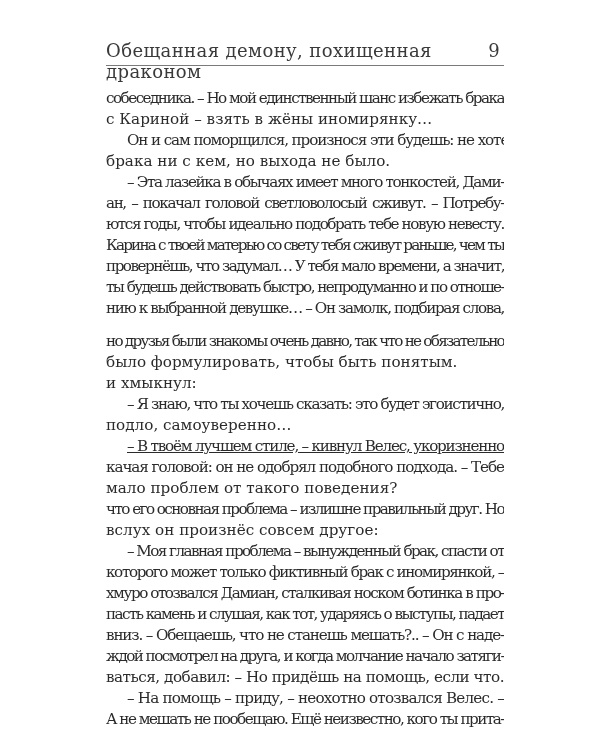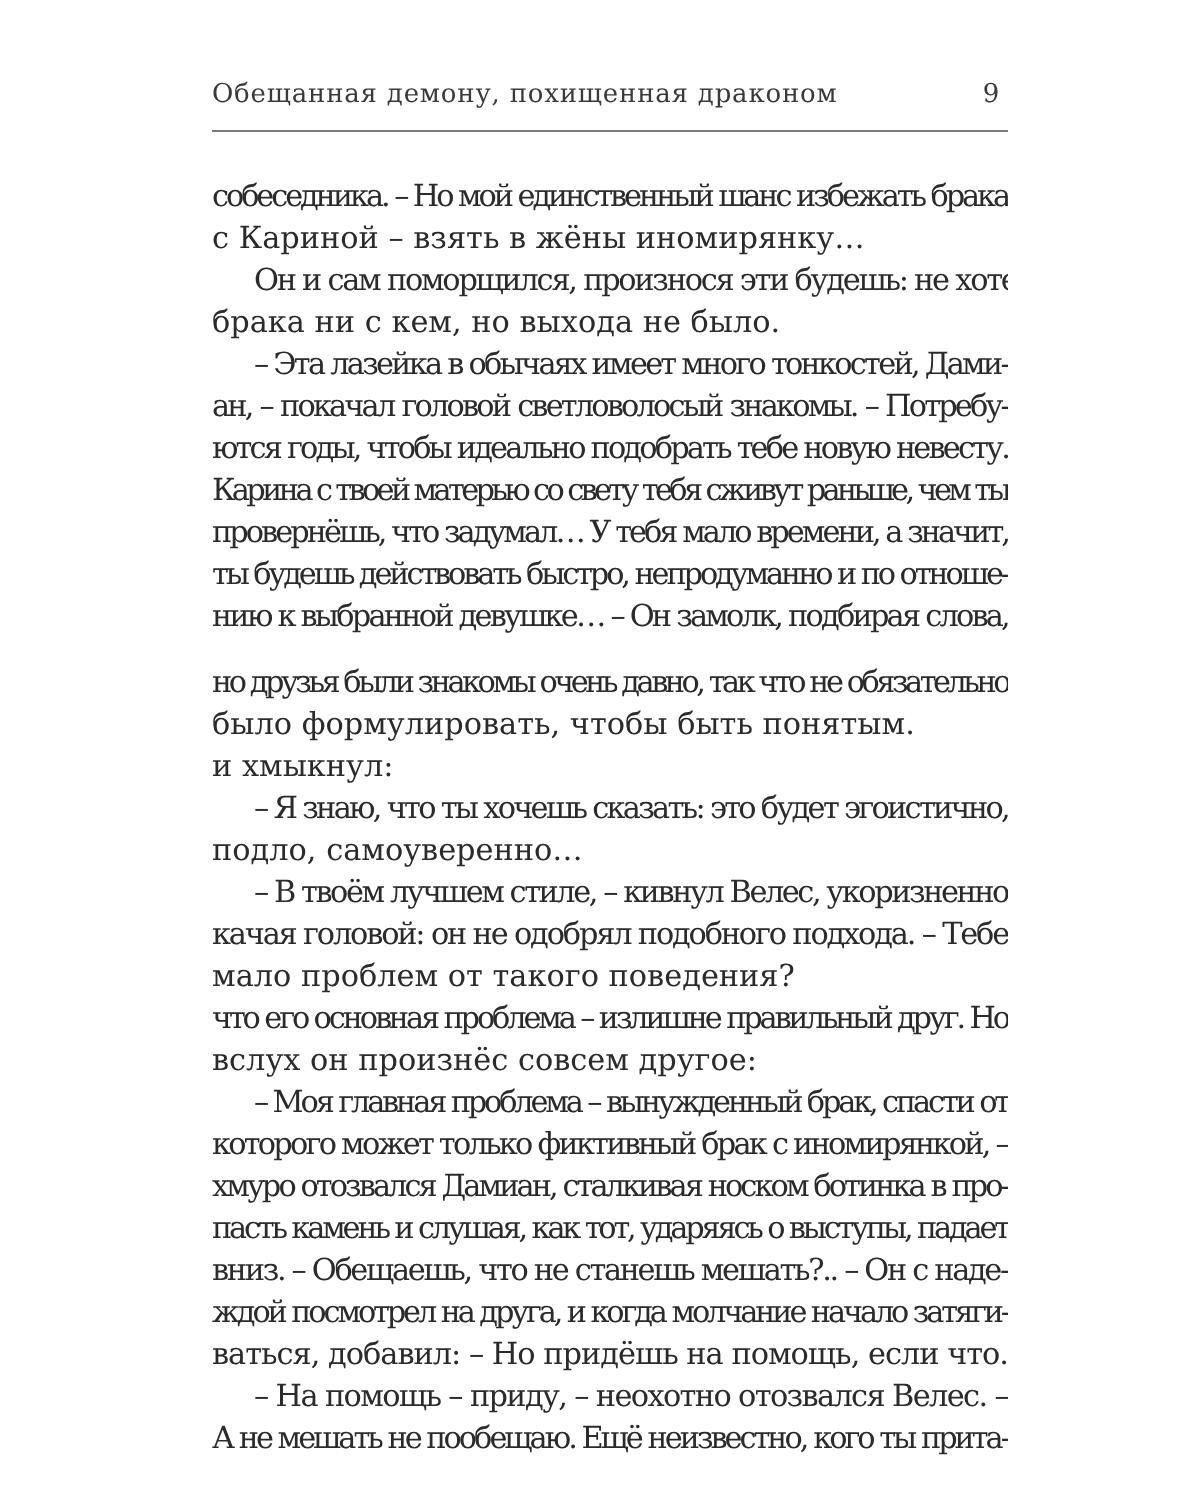--- a/index.html
+++ b/index.html
@@ -1,19 +1,19 @@
 <!DOCTYPE html>
 <html><head>
 <meta charset="utf-8">
 <style>
   html, body { margin:0; padding:0; background:#ffffff; }
   body { width:600px; height:750px; position:relative; overflow:hidden;
          font-family:"DejaVu Serif","Liberation Serif",serif; color:#2b2b2b; }
   .header { position:absolute; left:106px; top:38px; width:398px; height:26px;
-            font-size:13px; letter-spacing:0.4px; color:#3a3a3a; }
+            font-size:18px; letter-spacing:0.4px; color:#3a3a3a; }
   .header .title { position:absolute; left:0; top:2px; }
   .header .pnum { position:absolute; right:4px; top:2px; }
   .rule { position:absolute; left:106px; top:65px; width:398px; height:1px; background:#7a7a7a; }
   .body-text { position:absolute; left:106px; top:88px; width:398px;
                font-size:15.2px; line-height:21px; }
   .line { display:block; white-space:nowrap; text-align:justify; text-align-last:justify; height:21px; overflow:hidden; }
   .line.indent { padding-left:21px; }
   .line.last { text-align-last:left; }
 </style>
 </head>
@@ -24,32 +24,32 @@
   <span class="pnum">9</span>
 </div>
 <div class="rule"></div>
 
 <div class="body-text" id="body-text">
     <span class="line" style="letter-spacing: -1.53877px;">собеседника. – Но мой единственный шанс избежать брака</span>
     <span class="line last">с Кариной – взять в жёны иномирянку…</span>
     <span class="line indent" style="letter-spacing: -1.12219px;">Он и сам поморщился, произнося эти будешь: не хотел</span>
     <span class="line last">брака ни с кем, но выхода не было.</span>
     <span class="line indent" style="letter-spacing: -1.36959px;">– Эта лазейка в обычаях имеет много тонкостей, Дами-</span>
-    <span class="line" style="letter-spacing: -1.4054px;">ан, – покачал головой светловолосый знакомы. – Потребу-</span>
+    <span class="line" style="letter-spacing: -1.4054px;">ан, – покачал головой светловолосый сживут. – Потребу-</span>
     <span class="line" style="letter-spacing: -1.41023px;">ются годы, чтобы идеально подобрать тебе новую невесту.</span>
     <span class="line" style="letter-spacing: -1.81681px;">Карина с твоей матерью со свету тебя сживут раньше, чем ты</span>
     <span class="line" style="letter-spacing: -1.4892px;">провернёшь, что задумал… У тебя мало времени, а значит,</span>
     <span class="line" style="letter-spacing: -1.55199px;">ты будешь действовать быстро, непродуманно и по отноше-</span>
     <span class="line" style="letter-spacing: -1.39004px;">нию к выбранной девушке… – Он замолк, подбирая слова,</span>
     <span class="line" style="letter-spacing: -1.73976px; margin-top: 12px;">но друзья были знакомы очень давно, так что не обязательно</span>
     <span class="line last">было формулировать, чтобы быть понятым.</span>
     <span class="line last">и хмыкнул:</span>
     <span class="line indent" style="letter-spacing: -1.35127px;">– Я знаю, что ты хочешь сказать: это будет эгоистично,</span>
     <span class="line last">подло, самоуверенно…</span>
-    <span class="line indent" style="letter-spacing: -1.21783px;">– В твоём лучшем стиле, – кивнул Велес, укоризненно</span>
+    <span class="line indent" style="letter-spacing: -1.21783px; text-decoration: underline;">– В твоём лучшем стиле, – кивнул Велес, укоризненно</span>
     <span class="line" style="letter-spacing: -1.08275px;">качая головой: он не одобрял подобного подхода. – Тебе</span>
     <span class="line last">мало проблем от такого поведения?</span>
     <span class="line" style="letter-spacing: -1.56676px;">что его основная проблема – излишне правильный друг. Но</span>
     <span class="line last">вслух он произнёс совсем другое:</span>
     <span class="line indent" style="letter-spacing: -1.57031px;">– Моя главная проблема – вынужденный брак, спасти от</span>
     <span class="line" style="letter-spacing: -1.37972px;">которого может только фиктивный брак с иномирянкой, –</span>
     <span class="line" style="letter-spacing: -1.46222px;">хмуро отозвался Дамиан, сталкивая носком ботинка в про-</span>
     <span class="line" style="letter-spacing: -1.5827px;">пасть камень и слушая, как тот, ударяясь о выступы, падает</span>
     <span class="line" style="letter-spacing: -1.15767px;">вниз. – Обещаешь, что не станешь мешать?.. – Он с наде-</span>
     <span class="line" style="letter-spacing: -1.56055px;">ждой посмотрел на друга, и когда молчание начало затяги-</span>

